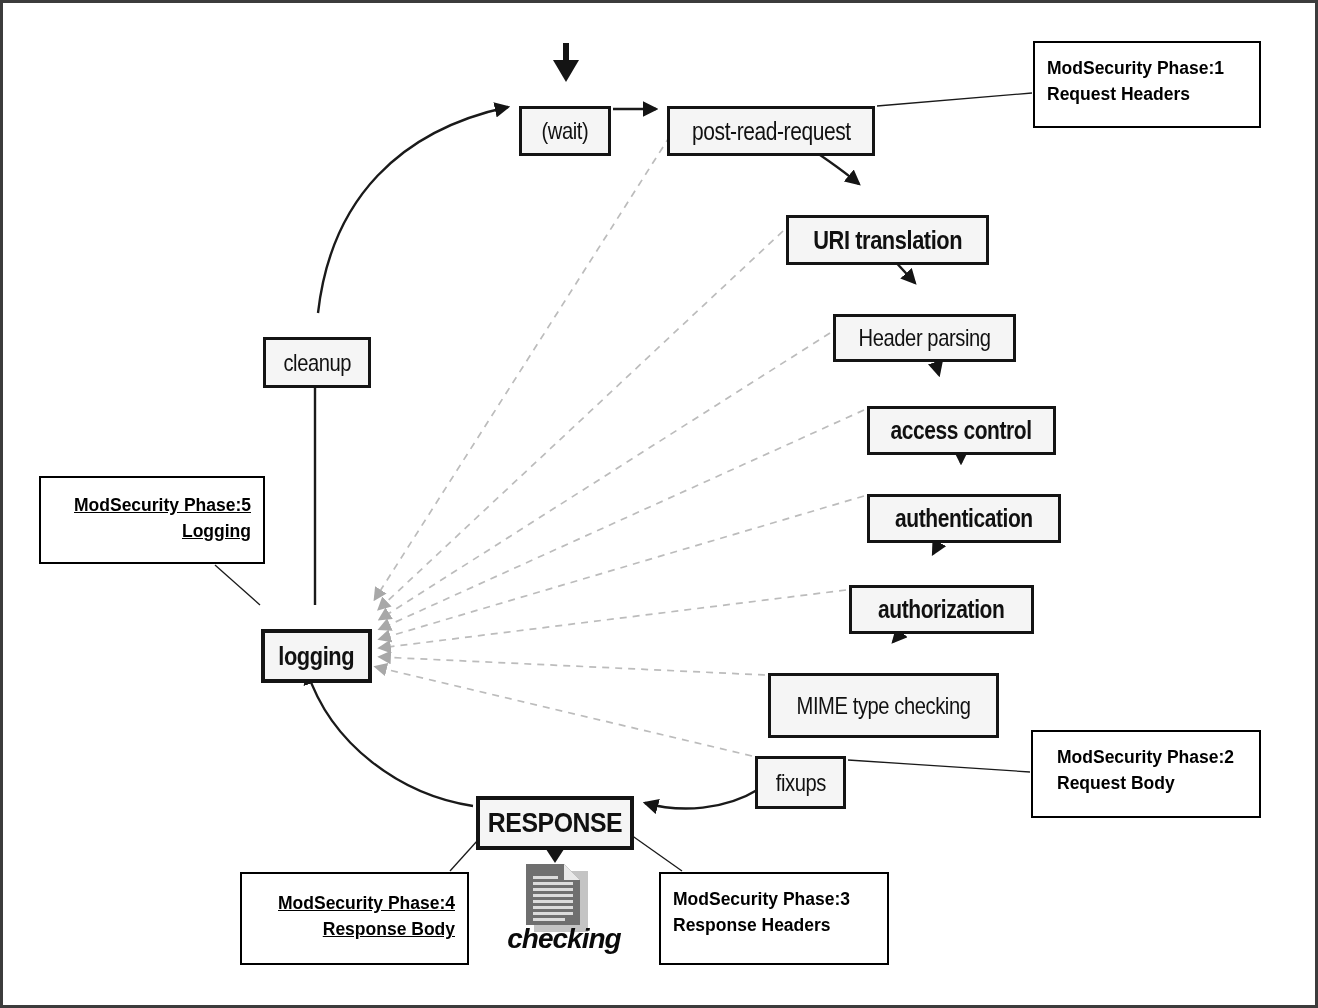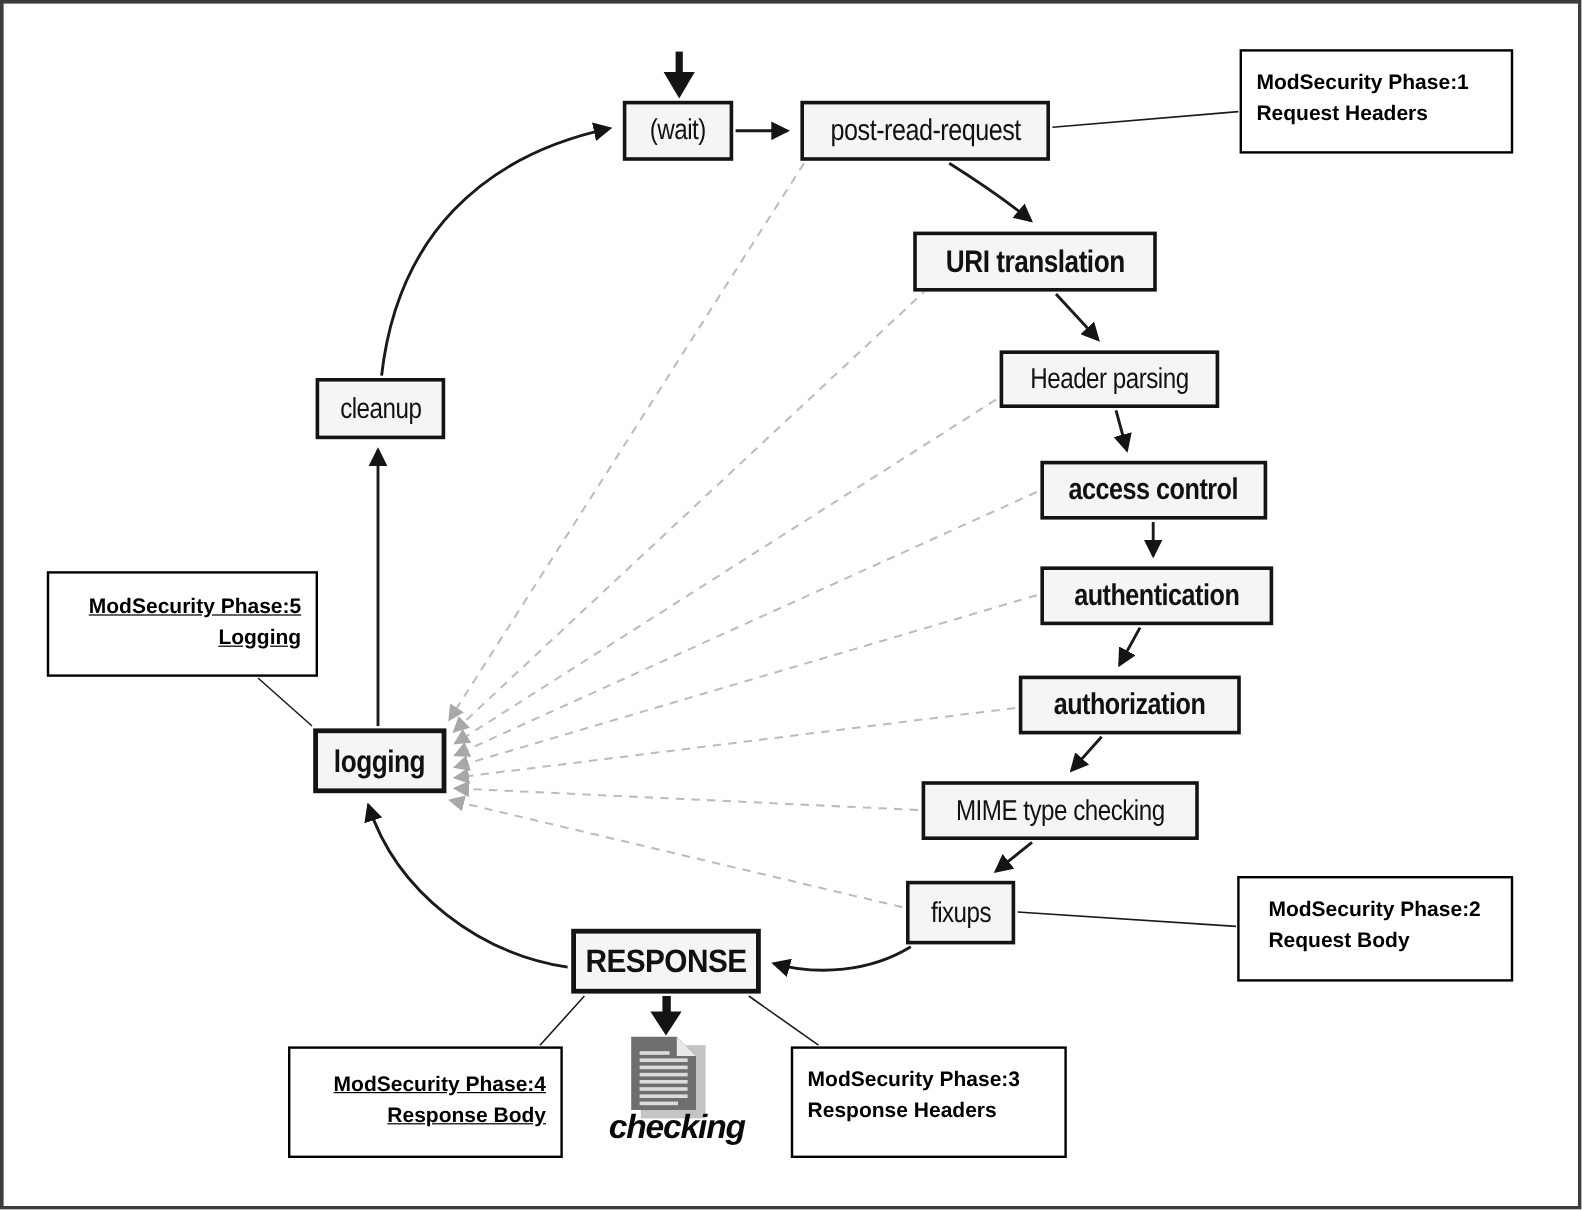--- a/index.html
+++ b/index.html
@@ -5,38 +5,39 @@
   html,body{margin:0;padding:0;background:#fff;font-family:"Liberation Sans",sans-serif;}
   #stage{
     position:relative;width:1318px;height:1008px;background:#fff;
     border:3px solid #3c3c3c;box-sizing:border-box;overflow:hidden;
   }
   #wires{position:absolute;left:0;top:0;width:1318px;height:1008px;}
   .node{
     position:absolute;background:#f5f5f5;border:3px solid #141414;
     box-sizing:border-box;display:flex;align-items:center;justify-content:center;
     color:#111;
+    margin-top:22px;
   }
   .node span{display:inline-block;white-space:nowrap;transform:scaleX(0.84);letter-spacing:-0.5px;}
   .node.bold span{font-weight:bold;}
   .callout{
     position:absolute;background:#fff;border:2px solid #000;box-sizing:border-box;
     padding:12px 12px 0 12px;font-weight:bold;font-size:17.5px;line-height:1.5;color:#000;
   }
   .callout.align-right{text-align:right;text-decoration:underline;}
   .callout div{white-space:nowrap;}
   
   #n-wait{left:516px;top:81px;width:92px;height:50px;font-size:24px;}
   #n-post{left:664px;top:81px;width:208px;height:50px;font-size:25px;}
-  #n-uri{left:758px;top:190px;width:203px;height:50px;font-size:26px;}
+  #n-uri{left:783px;top:190px;width:203px;height:50px;font-size:26px;}
   #n-header{left:830px;top:289px;width:183px;height:48px;font-size:24px;}
   #n-access{left:864px;top:381px;width:189px;height:49px;font-size:25px;}
   #n-authn{left:864px;top:469px;width:194px;height:49px;font-size:25px;}
   #n-authz{left:846px;top:560px;width:185px;height:49px;font-size:25px;}
-  #n-mime{left:765px;top:648px;width:231px;height:49px;font-size:24px;}
+  #n-mime{left:765px;top:648px;width:231px;height:65px;font-size:24px;}
   #n-fixups{left:752px;top:731px;width:91px;height:53px;font-size:24px;}
   #n-response{left:473px;top:771px;width:158px;height:54px;font-size:27px;border-width:4px;}
   #n-response span{transform:scaleX(0.92);}
   #n-logging{left:258px;top:604px;width:111px;height:54px;font-size:26px;border-width:4px;}
   #n-cleanup{left:260px;top:312px;width:108px;height:51px;font-size:24px;}
   
   #c-phase1{left:1030px;top:38px;width:228px;height:87px;}
   #c-phase2{left:1028px;top:727px;width:230px;height:88px;padding-left:24px;}
   #c-phase3{left:656px;top:869px;width:230px;height:93px;padding-top:12px;}
   #c-phase4{left:237px;top:869px;width:229px;height:93px;padding-top:16px;}

